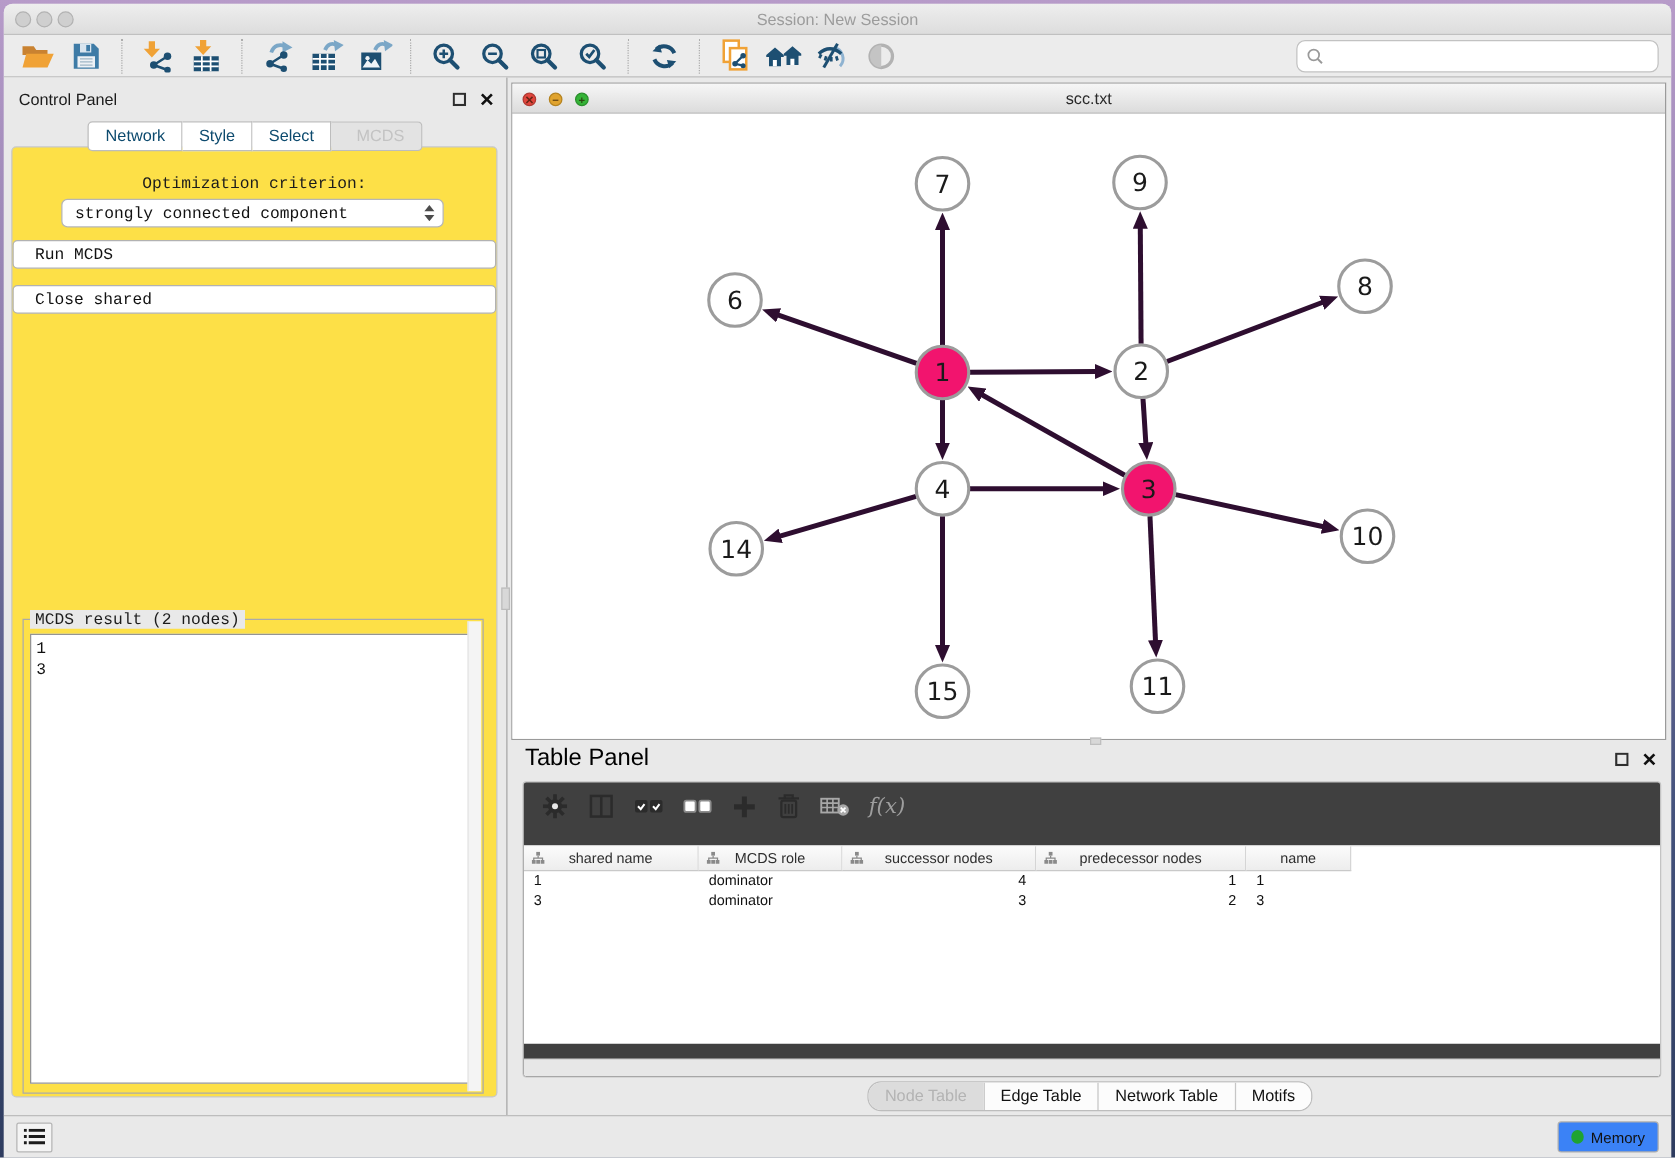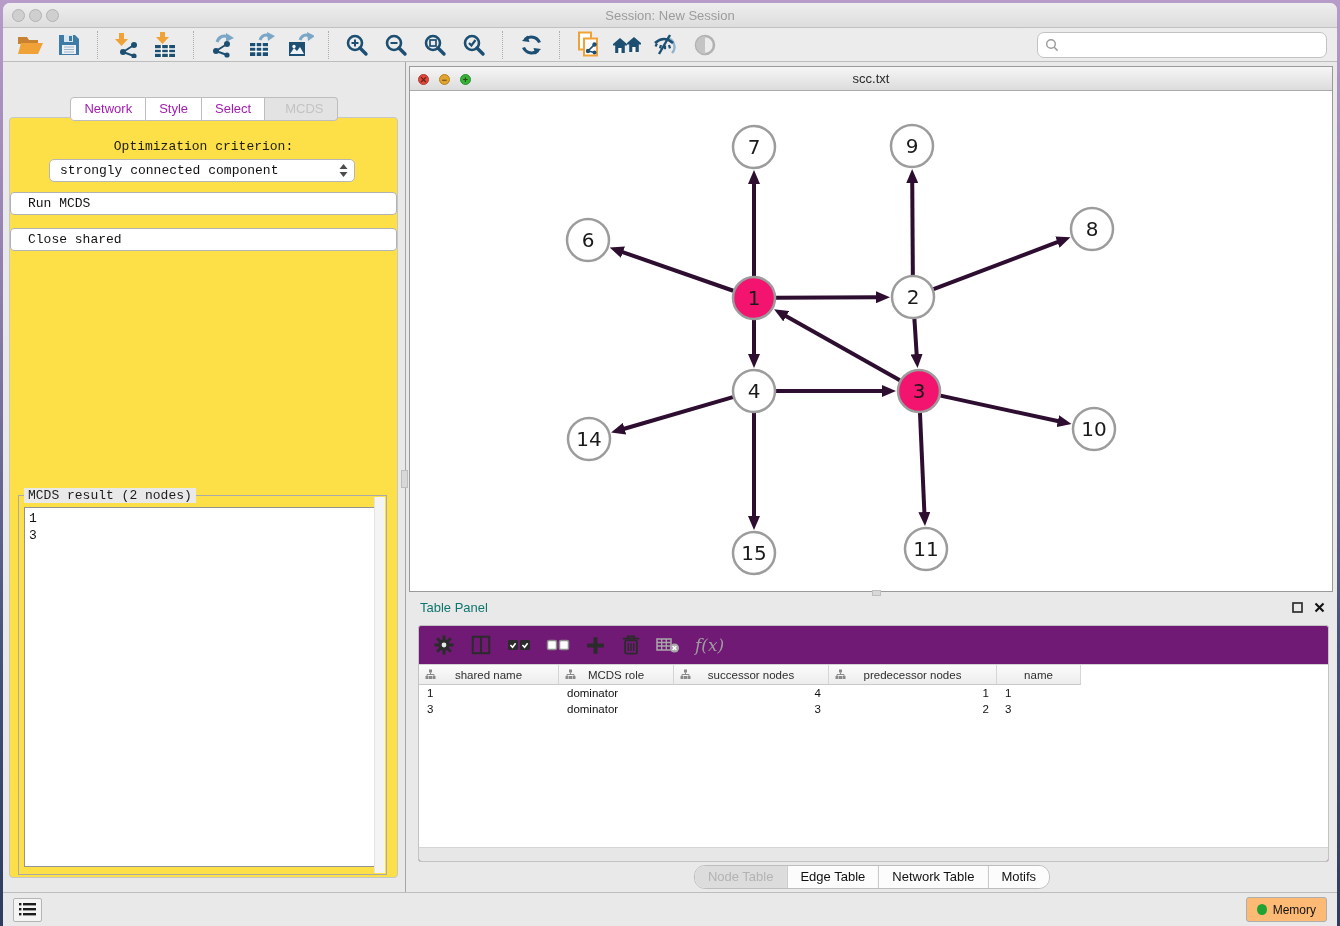--- a/index.html
+++ b/index.html
@@ -22,21 +22,21 @@
 
   
   .main { position:absolute; left:0; top:59px; right:0; height:830px; }
 
   
   .control-panel { position:absolute; left:0; top:0; width:403px; height:830px; background:#e9e9e9; border-right:1px solid #a6a6a6; }
   .cp-header { position:absolute; left:12px; right:10px; top:8px; height:18px; display:flex; align-items:center; }
   .cp-title { font-size:13px; color:#1c1c1c; }
   .hdr-icons { margin-left:auto; display:flex; gap:11px; align-items:center; }
   .cp-tabs { position:absolute; left:0; top:35px; width:100%; display:flex; justify-content:center; z-index:2; }
-  .cp-tab { font-size:13px; padding:3px 13px 4px; background:#fff; border:1px solid #bdbdbd; border-left:none; color:#a21caf; cursor:default; }
+  .cp-tab { font-size:13px; padding:3px 13px 4px; background:#fff; border:1px solid #bdbdbd; border-left:none; color:#0c4a6e; cursor:default; }
   .cp-tab:first-child { border-left:1px solid #bdbdbd; border-radius:4px 0 0 4px; }
   .cp-tab:last-child { border-radius:0 4px 4px 0; }
   .cp-tab.active { background:#e3e3e3; color:#c3c3c3;padding-left:20px; }
   .cp-box { position:absolute; left:6px; right:7px; top:55px; bottom:14px; border:1px solid #c7c7c7; border-radius:4px; background:#fde047;font-family:Liberation Mono, monospace; }
   .opt-label { position:absolute; left:0; right:0; top:21px; text-align:center; font-size:13px; color:#1c1c1c; }
   .dropdown { position:absolute; left:39px; right:42px; top:41px; height:23px; background:#fff; border:1px solid #b6b6b6; border-radius:5px; display:flex; align-items:center; padding:0 6px 0 10px; font-size:13px; color:#111; }
   .dd-stepper { margin-left:auto; display:flex; flex-direction:column; gap:1px; align-items:center; }
   .cp-buttons { position:absolute; left:0; right:0; top:74px; display:flex; justify-content:center; gap:13px;flex-direction:column; }
   .btn { height:23px; padding:0 17px; background:#fff; border:1px solid #b2b2b2; border-radius:4px; font-size:13px; color:#111; display:flex; align-items:center; }
   .group { position:absolute; left:8px; right:10px; top:377px; bottom:2px; border:1px solid #aaaaaa; }
@@ -52,42 +52,42 @@
   .nf-traffic { position:absolute; left:8px; top:7px; display:flex; gap:10px; }
   .tl2 { width:11px; height:11px; border-radius:50%; }
   .tl2 span { display:block; text-align:center; font-size:9px; line-height:11px; font-weight:bold; color:rgba(40,20,0,.68); }
   .nf-title { text-align:center; line-height:24px; font-size:13px; color:#2a2a2a; }
   .nf-canvas { position:absolute; left:0; top:24px; right:0; bottom:0; background:#fff; overflow:hidden; }
   .h-grip { position:absolute; left:50%; top:528px; width:9px; height:6px; background:#d8d8d8; border:1px solid #bfbfbf; }
 
   
   .table-section { position:absolute; left:0; right:0; top:530px; bottom:0; }
   .tp-header { position:absolute; left:13px; right:12px; top:5px; height:20px; display:flex; align-items:center; }
-  .tp-title { font-size:13px; color:#0f766e; }
-  .tp-box { position:absolute; left:11px; right:8px; top:33px; bottom:30px; border:1px solid #c3c3c3; border-radius:3px; background:#701a75; display:flex; flex-direction:column; overflow:hidden; }
+  .tp-title { font-size:19px; color:#000000; }
+  .tp-box { position:absolute; left:11px; right:8px; top:33px; bottom:30px; border:1px solid #c3c3c3; border-radius:3px; background:#404040; display:flex; flex-direction:column; overflow:hidden;gap:12px; }
   .tp-toolbar { height:38px; display:flex; align-items:center; gap:15px; padding:0 14px; flex:0 0 auto; }
   .tp-tbtn { display:flex; align-items:center; justify-content:center; }
   .fx { font-family:"DejaVu Serif", serif; font-style:italic; font-size:17px; color:#9e9e9e; }
   .tp-table { flex:1; background:#fff; border-top:1px solid #d2d2d2; overflow:hidden; }
   .thead { display:flex; height:20px; }
   .th { background:linear-gradient(#fbfbfb,#ededed); border-right:1px solid #d5d5d5; border-bottom:1px solid #c9c9c9; position:relative; display:flex; align-items:center; justify-content:center; font-size:11.5px; color:#2e2e2e; flex:0 0 auto; }
   .th .colicon { position:absolute; left:6px; top:4px; }
   .tr { display:flex; height:16px; align-items:center; font-size:11.5px; color:#111; }
   .td { flex:0 0 auto; padding:0 8px; overflow:hidden; white-space:nowrap; }
   .td.r { text-align:right; }
   .tp-bottomstrip { height:14px; background:#e7e7e7; border-top:1px solid #d5d5d5; flex:0 0 auto; }
   .tp-tabs { position:absolute; left:50%; transform:translateX(-50%); bottom:3px; display:flex; border:1px solid #bdbdbd; border-radius:11px; overflow:hidden; background:#fcfcfc; }
   .seg { font-size:13px; padding:3px 13px 4px; border-left:1px solid #c6c6c6; color:#111; background:#fcfcfc; }
   .seg:first-child { border-left:none; }
   .seg.active { background:#dcdcdc; color:#b3b3b3; }
 
   
   .statusbar { position:absolute; left:0; bottom:0; right:0; height:34px; background:#e9e9e9; border-top:1px solid #bdbdbd; display:flex; align-items:center; padding:0 10px; }
   .list-btn { width:29px; height:24px; background:#f4f4f4; border:1px solid #b5b5b5; border-radius:2px; display:flex; align-items:center; justify-content:center; }
-  .memory-btn { margin-left:auto; height:25px; background:#fdba74; border:1px solid #aeaeae; border-radius:3px; display:flex; align-items:center; gap:6px; padding:0 10px; font-size:12px; color:#111; }
+  .memory-btn { margin-left:auto; height:25px; background:#3b82f6; border:1px solid #aeaeae; border-radius:3px; display:flex; align-items:center; gap:6px; padding:0 10px; font-size:12px; color:#111; }
   .mem-dot { width:10px; height:11px; border-radius:50%; background:#1fa332; }
 </style>
 </head>
 <body>
 
 <div class="window">
 
   <div class="titlebar">
     <div class="traffic">
       <div class="tl"></div>
@@ -234,20 +234,31 @@
           <circle cx="6" cy="6" r="4.3" fill="none" stroke="#9a9a9a" stroke-width="1.4"></circle>
           <path d="M9.2 9.2l3.4 3.4" stroke="#9a9a9a" stroke-width="1.5"></path>
         </svg>
       <input placeholder="" style="">
     </div>
   </div>
 
   <div class="main">
 
     <div class="control-panel">
+      <div class="cp-header">
+        <span class="cp-title">Control Panel</span>
+        <span class="hdr-icons">
+          <svg width="11" height="11" viewBox="0 0 11 11">
+              <rect x="1" y="1" width="9" height="9" fill="none" stroke="#2e2e2e" stroke-width="1.7"></rect>
+            </svg>
+          <svg width="11" height="11" viewBox="0 0 11 11">
+              <path d="M1.5 1.5l8 8M9.5 1.5l-8 8" stroke="#111" stroke-width="2.1"></path>
+            </svg>
+        </span>
+      </div>
       <div class="cp-tabs">
           <div class="cp-tab">Network</div>
           <div class="cp-tab">Style</div>
           <div class="cp-tab">Select</div>
           <div class="cp-tab active">MCDS</div>
         </div>
       <div class="cp-box">
         <div class="opt-label">Optimization criterion:</div>
         <div class="dropdown">
           <span>strongly connected component</span>

